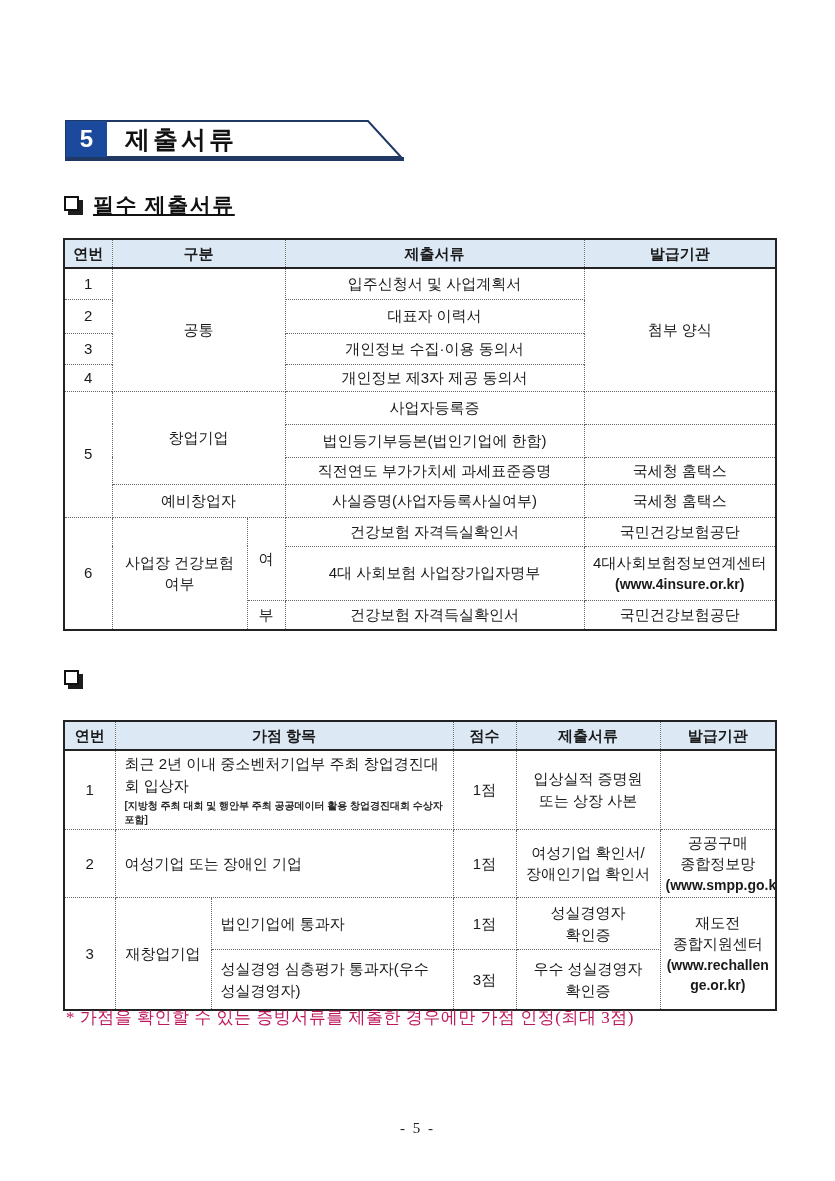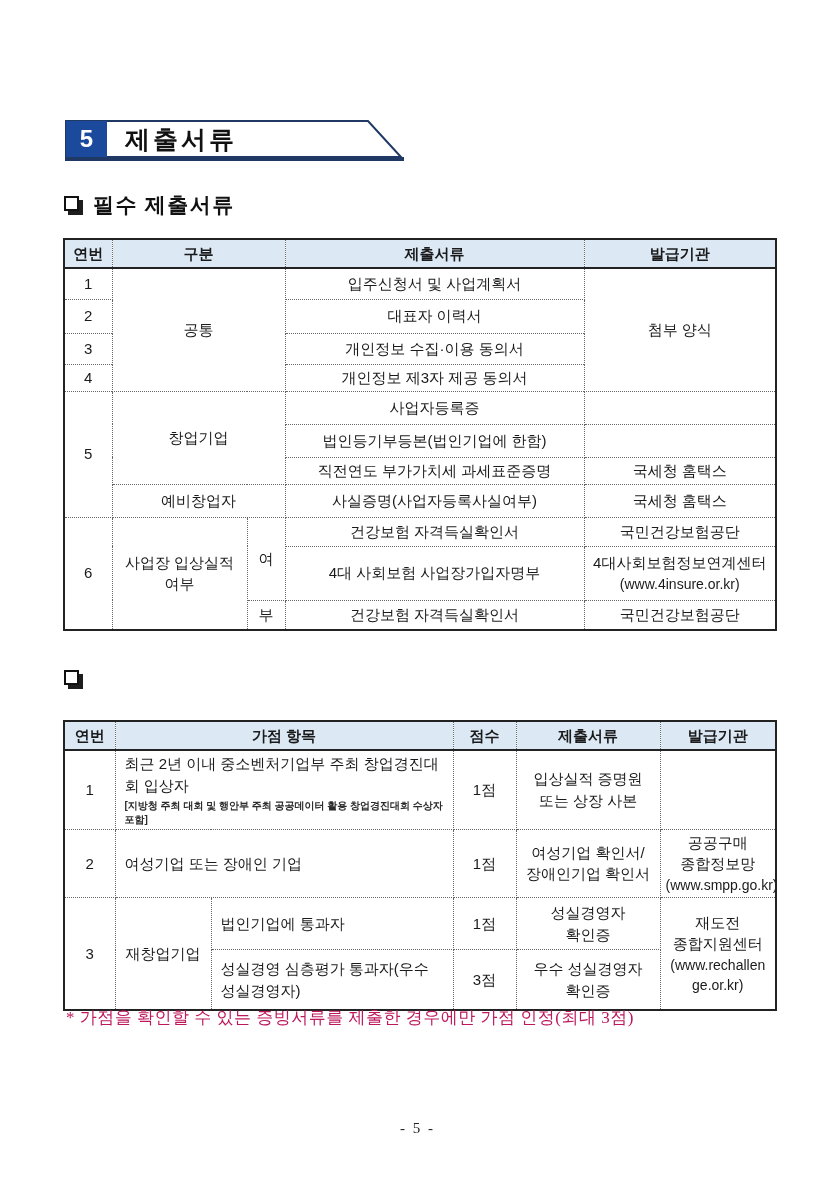--- a/index.html
+++ b/index.html
@@ -24,21 +24,21 @@
   .banner-title {
     position: absolute; left: 60px; top: 0; height: 38px; line-height: 38px;
     font-size: 25px; font-weight: 700; letter-spacing: 3px; color: #111;
   }
 
   
   .section-title {
     position: absolute; left: 64px;
     display: flex; align-items: center;
     font-family: "Liberation Serif", "DejaVu Serif", serif;
-    font-size: 21px; font-weight: 600; letter-spacing: 1.5px; color: #111;
+    font-size: 21px; font-weight: 600; letter-spacing: 1.5px; color: #111; text-decoration: underline;
   }
   .section-title.required { top: 191px; }
   .section-title.bonus { top: 670px; }
   .square-bullet {
     display: inline-block; width: 15px; height: 15px;
     border: 2px solid #111; background: #fff;
     box-shadow: 4px 4px 0 #1d1d1d;
     margin-right: 14px; margin-bottom: 3px;
   }
 
@@ -59,21 +59,21 @@
     line-height: 1.45;
     overflow: hidden;
   }
   .doc-table thead th {
     background: #DCE9F5;
     font-weight: 700;
     height: 29px;
     border-bottom: 2px solid #222;
   }
   .doc-table .left { text-align: left; padding-left: 9px; padding-right: 9px; }
-  .doc-table .url { font-size: 14px; }
+  .doc-table .url { font-size: 14px; font-weight: bold; }
   .doc-table .blk { display: block; }
   .note-text {
     display: block;
     font-size: 10px; font-weight: 700; color: #2b2b2b;
     line-height: 1.4; margin-top: 2px; text-align: left;
   }
 
   
   .footnote {
     position: absolute; left: 66px; top: 1006px; width: 700px;
@@ -155,21 +155,21 @@
         <td>직전연도 부가가치세 과세표준증명</td>
         <td>국세청 홈택스</td>
       </tr>
       <tr style="height:33px">
         <td colspan="2">예비창업자</td>
         <td>사실증명(사업자등록사실여부)</td>
         <td>국세청 홈택스</td>
       </tr>
       <tr style="height:29px">
         <td rowspan="3">6</td>
-        <td rowspan="3">사업장 입상실적 여부</td>
+        <td rowspan="3">사업장 건강보험 여부</td>
         <td rowspan="2">여</td>
         <td>건강보험 자격득실확인서</td>
         <td>국민건강보험공단</td>
       </tr>
       <tr style="height:54px">
         <td>4대 사회보험 사업장가입자명부</td>
         <td>
           <span class="blk">4대사회보험정보연계센터</span>
           <span class="blk url">(www.4insure.or.kr)</span>
         </td>

